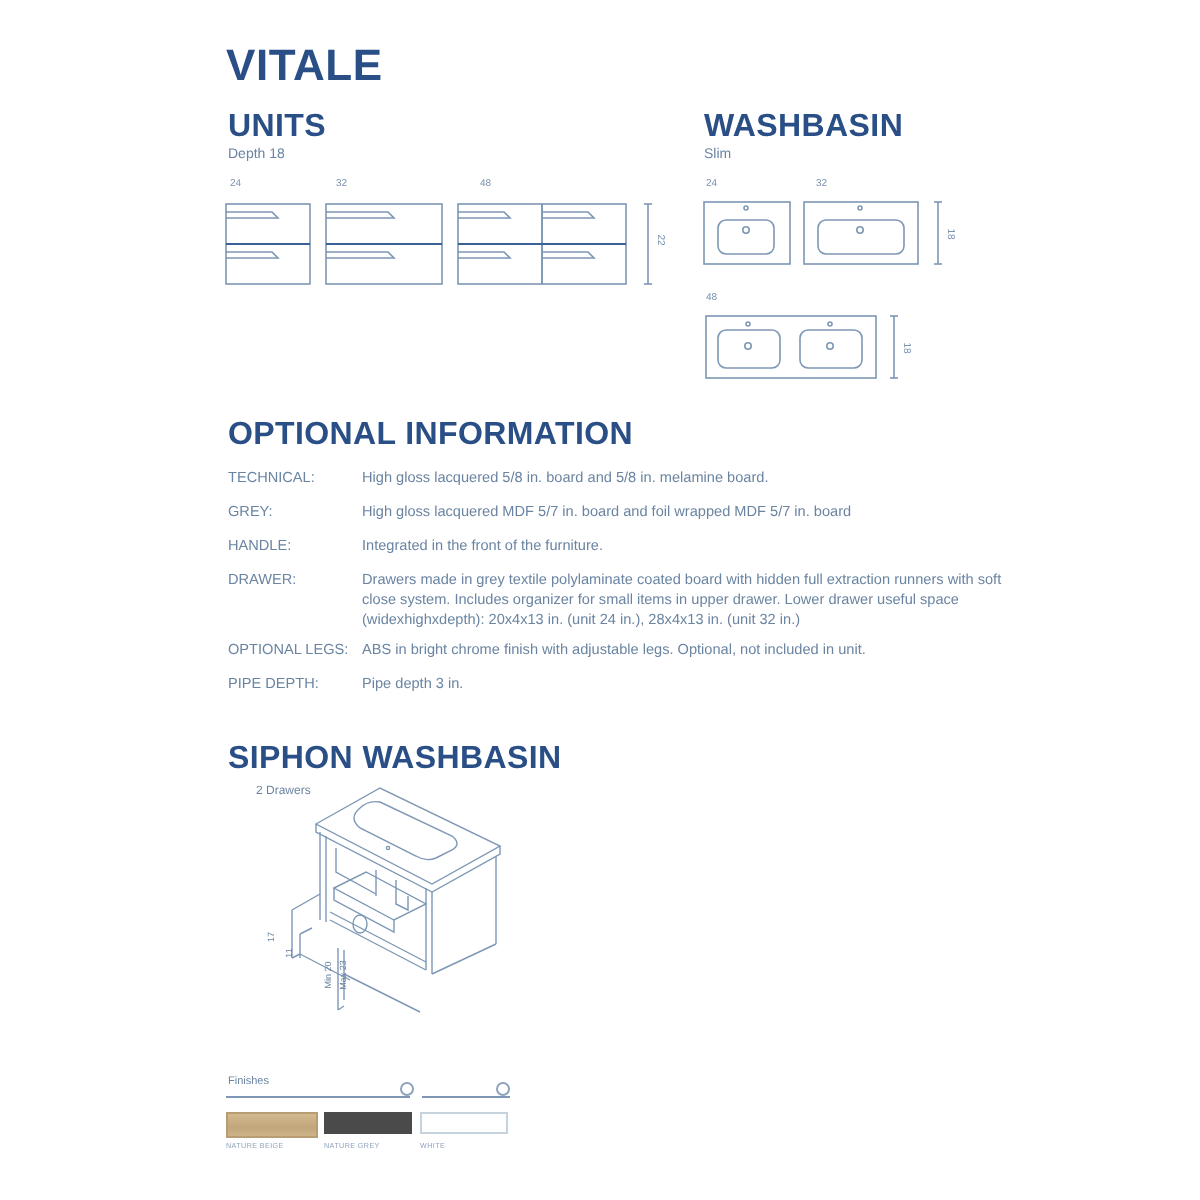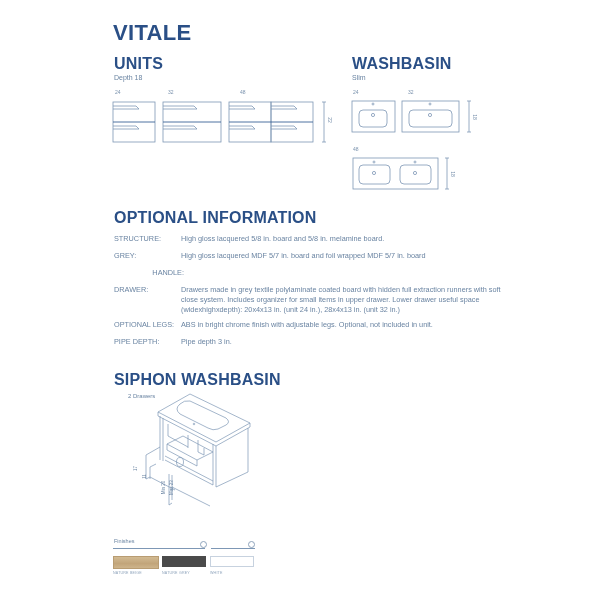--- a/index.html
+++ b/index.html
@@ -90,29 +90,30 @@
     <line x1="445" y1="158" x2="449" y2="158"></line>
     <line x1="445" y1="189" x2="449" y2="189"></line>
   </g>
 </svg>
 <div class="abs tiny" style="left:472px; top:114px; transform:rotate(90deg);">18</div>
 <div class="abs tiny" style="left:450px; top:171px; transform:rotate(90deg);">18</div>
 
 <div class="abs h2" style="left:114px; top:209px;">OPTIONAL INFORMATION</div>
 
 <div class="tech-row" style="top:234px; height:10px; width:470px;">
-  <span class="k">STRUCTURE:</span>
+  <span class="k">TECHNICAL:</span>
   <span class="v">High gloss lacquered 5/8 in. board and 5/8 in. melamine board.</span>
 </div>
 <div class="tech-row" style="top:251px; height:10px; width:470px;">
   <span class="k">GREY:</span>
   <span class="v">High gloss lacquered MDF 5/7 in. board and foil wrapped MDF 5/7 in. board</span>
 </div>
-<div class="tech-row" style="top:268px; height:10px; width:470px;text-align:right;">
+<div class="tech-row" style="top:268px; height:10px; width:470px;">
   <span class="k">HANDLE:</span>
+  <span class="v">Integrated in the front of the furniture.</span>
 </div>
 <div class="tech-row" style="top:285px; height:30px; width:470px;">
   <span class="k">DRAWER:</span>
   <span class="v">Drawers made in grey textile polylaminate coated board with hidden full extraction runners with soft close system. Includes organizer for small items in upper drawer. Lower drawer useful space (widexhighxdepth): 20x4x13 in. (unit 24 in.), 28x4x13 in. (unit 32 in.)</span>
 </div>
 <div class="tech-row" style="top:320px; height:10px; width:470px;">
   <span class="k">OPTIONAL LEGS:</span>
   <span class="v">ABS in bright chrome finish with adjustable legs. Optional, not included in unit.</span>
 </div>
 <div class="tech-row" style="top:337px; height:10px; width:470px;">

